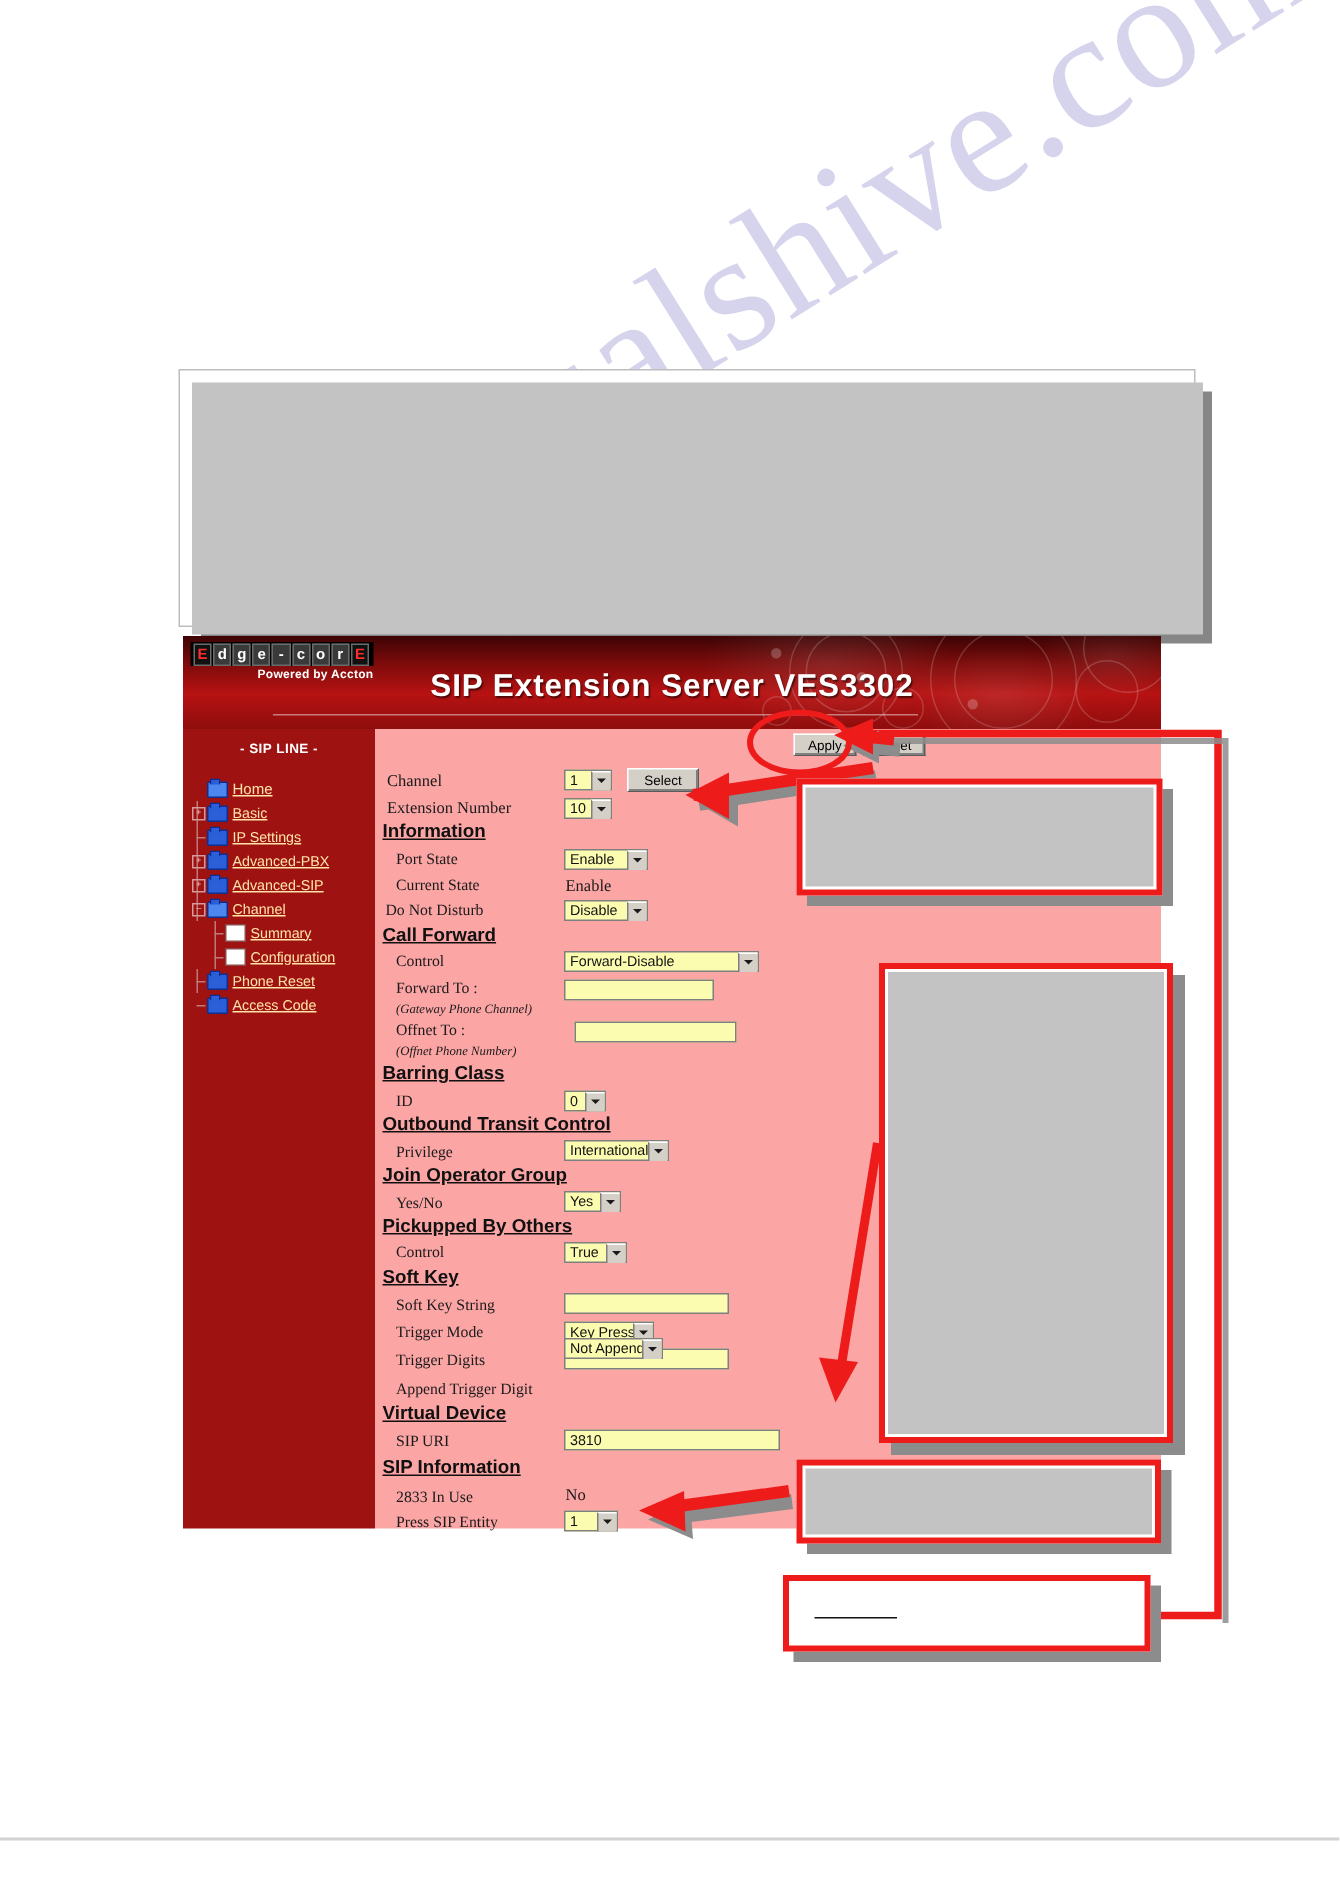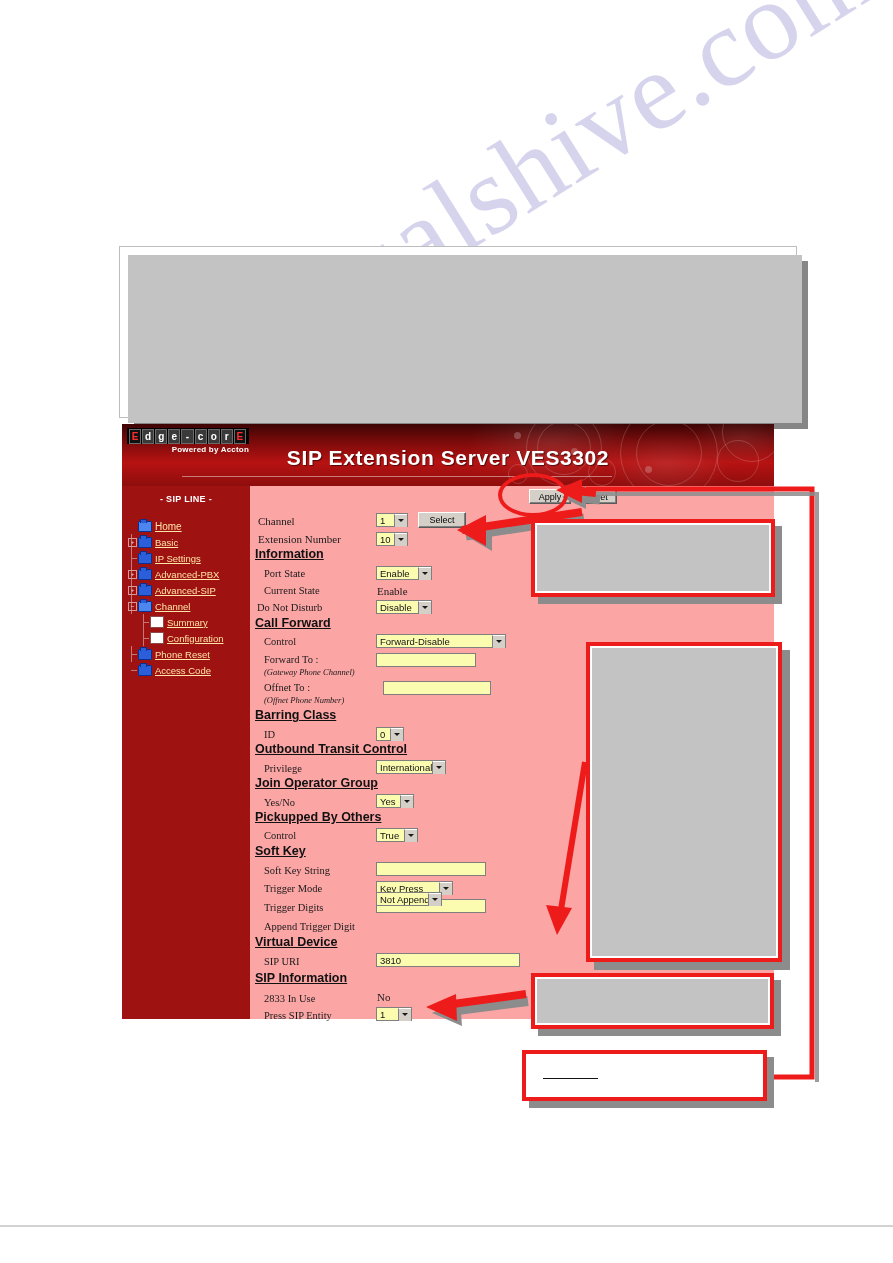--- a/index.html
+++ b/index.html
@@ -409,21 +409,21 @@
 
       <div class="sect" style="left:5px;top:358px;">Soft Key</div>
       <div class="frow" style="left:14px;top:376px;">
         <span class="flabel sub">Soft Key String</span>
       </div>
       <div class="txt" style="left:126px;top:376px;width:110px;"></div>
 
       <div class="frow" style="left:14px;top:394px;">
         <span class="flabel sub">Trigger Mode</span>
       </div>
-      <div class="sel" style="left:126px;top:395px;width:77px;">
+      <div class="sel" style="left:126px;top:395px;width:60px;">
         <span class="v">Key Press</span>
         <span class="ar"></span>
       </div>
 
       <div class="frow" style="left:14px;top:413px;">
         <span class="flabel sub">Trigger Digits</span>
       </div>
       <div class="txt" style="left:126px;top:413px;width:110px;"></div>
 
       <div class="frow" style="left:14px;top:432px;">

